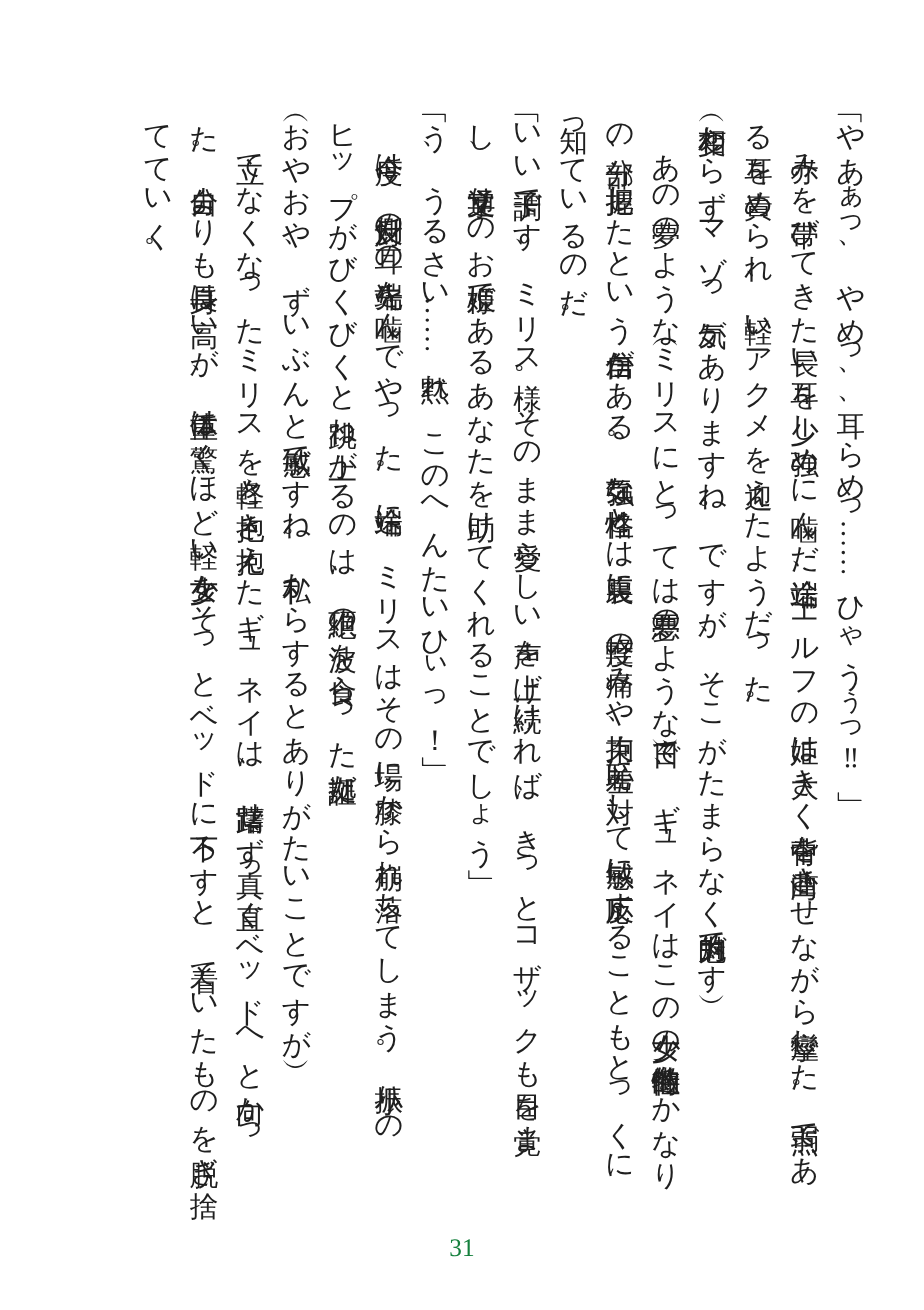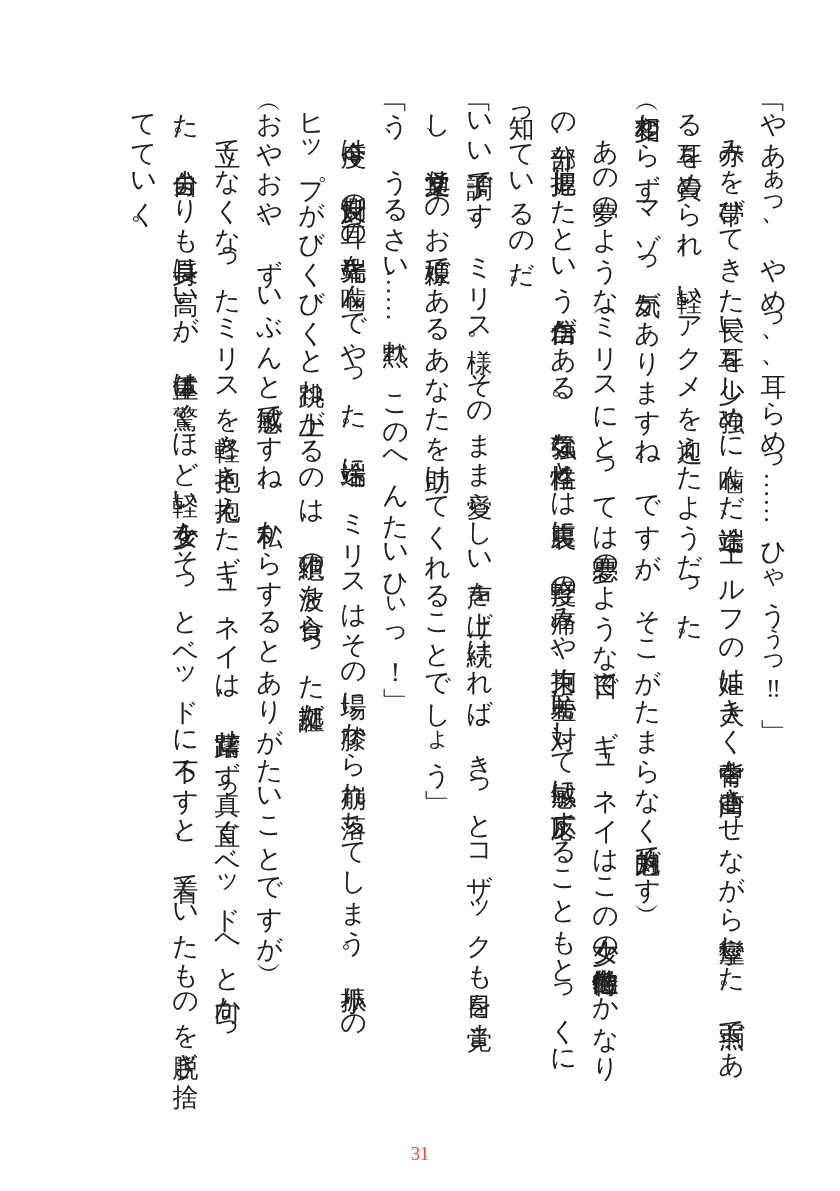--- a/index.html
+++ b/index.html
@@ -30,27 +30,27 @@
   }
   .para {
     margin: 0;
     padding: 0;
   }
   .para.indent {
     text-indent: 1em;
   }
   .page-number {
     position: absolute;
-    bottom: 26px;
+    bottom: 43px;
     left: 0;
     width: 100%;
     text-align: center;
     font-family: "Liberation Serif", "DejaVu Serif", serif;
-    font-size: 18px;
-    color: #ef4444;
+    font-size: 23px;
+    color: #15803d;
   }
 </style>
 </head>
 <body>
 
 <main class="text-block">
   <p class="para">「やあぁっ、やめっ、耳、らめっ……ひゃうぅっ‼」</p>
   <p class="para indent">赤みを帯びてきた長い耳を少し強めに噛んだ途端、エルフの姫は大きく背中を湾曲させながら痙攣した。弱点である耳を責められ、軽いアクメを迎えたようだった。</p>
   <p class="para">（相変わらずマゾっ気がありますね。ですが、そこがたまらなく魅力的です）</p>
   <p class="para indent">あの夢のような（ミリスにとっては悪夢のような）日々で、ギュネイはこの少女の性的特徴をかなりの部分、把握したという自信がある。強気な性格とは裏腹に、軽度の痛みや拘束、羞恥に対して敏感に反応することもとっくに知っているのだ。</p>

